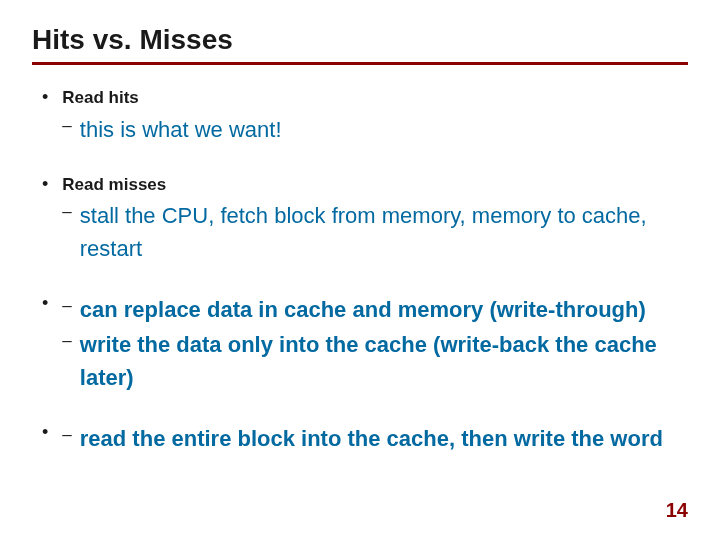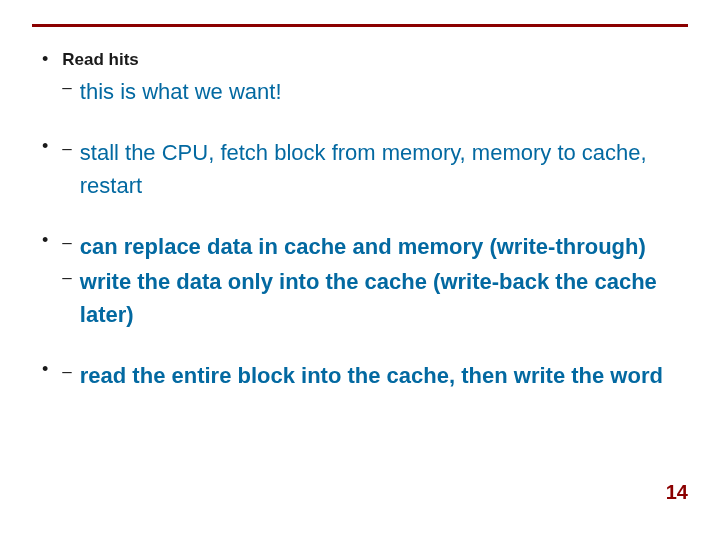--- a/index.html
+++ b/index.html
@@ -89,51 +89,53 @@
       color: #0369a1;
       line-height: 1.5;
     }
 
     .bold-item {
       font-weight: bold;
     }
 
     .page-number {
       position: absolute;
-      bottom: 36px;
+      bottom: 18px;
       right: 32px;
       font-size: 20px;
       font-weight: bold;
       color: #8b0000;
     }
   </style>
 </head>
 <body>
 
 <div class="slide">
   <div class="title-area">
+    <h1 class="title">Hits vs. Misses</h1>
     <div class="title-underline"></div>
   </div>
 
   <div class="content">
 
     <div class="bullet-item">
       <span class="bullet-dot">•</span>
       <div class="bullet-text">
         <span class="bullet-main">Read hits</span>
         <div class="sub-item">
           <span class="sub-dash">–</span>
           <span class="sub-text">this is what we want!</span>
         </div>
       </div>
     </div>
 
     <div class="bullet-item">
       <span class="bullet-dot">•</span>
       <div class="bullet-text">
+        <span class="bullet-main">Read misses</span>
         <div class="sub-item">
           <span class="sub-dash">–</span>
           <span class="sub-text">stall the CPU, fetch block from memory, memory to cache, restart</span>
         </div>
       </div>
     </div>
 
     <div class="bullet-item">
       <span class="bullet-dot">•</span>
       <div class="bullet-text">

